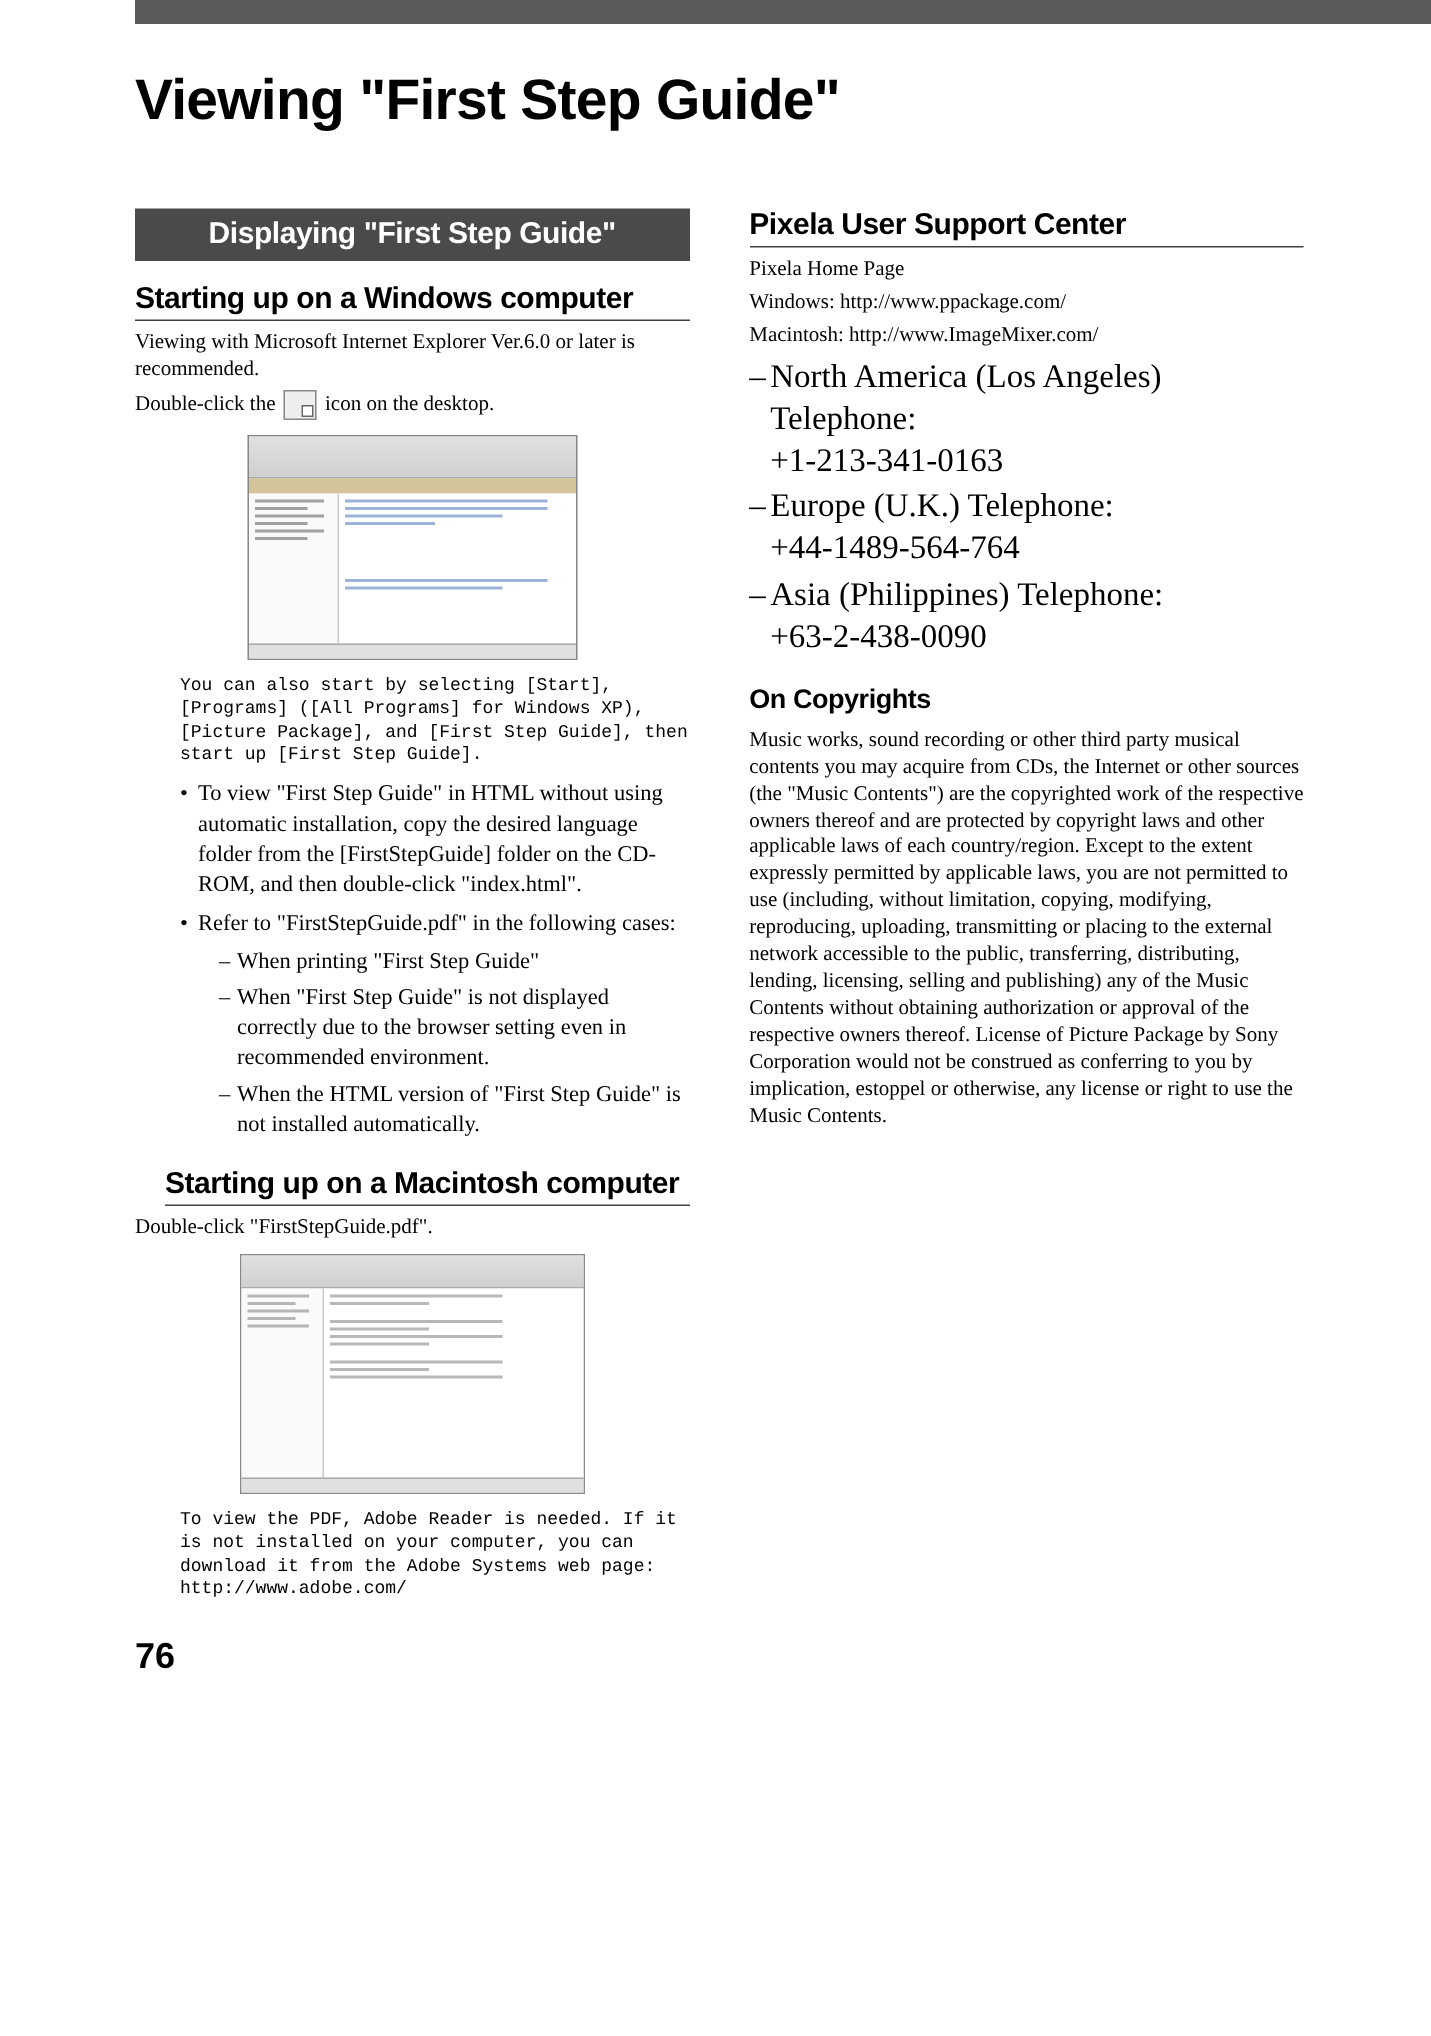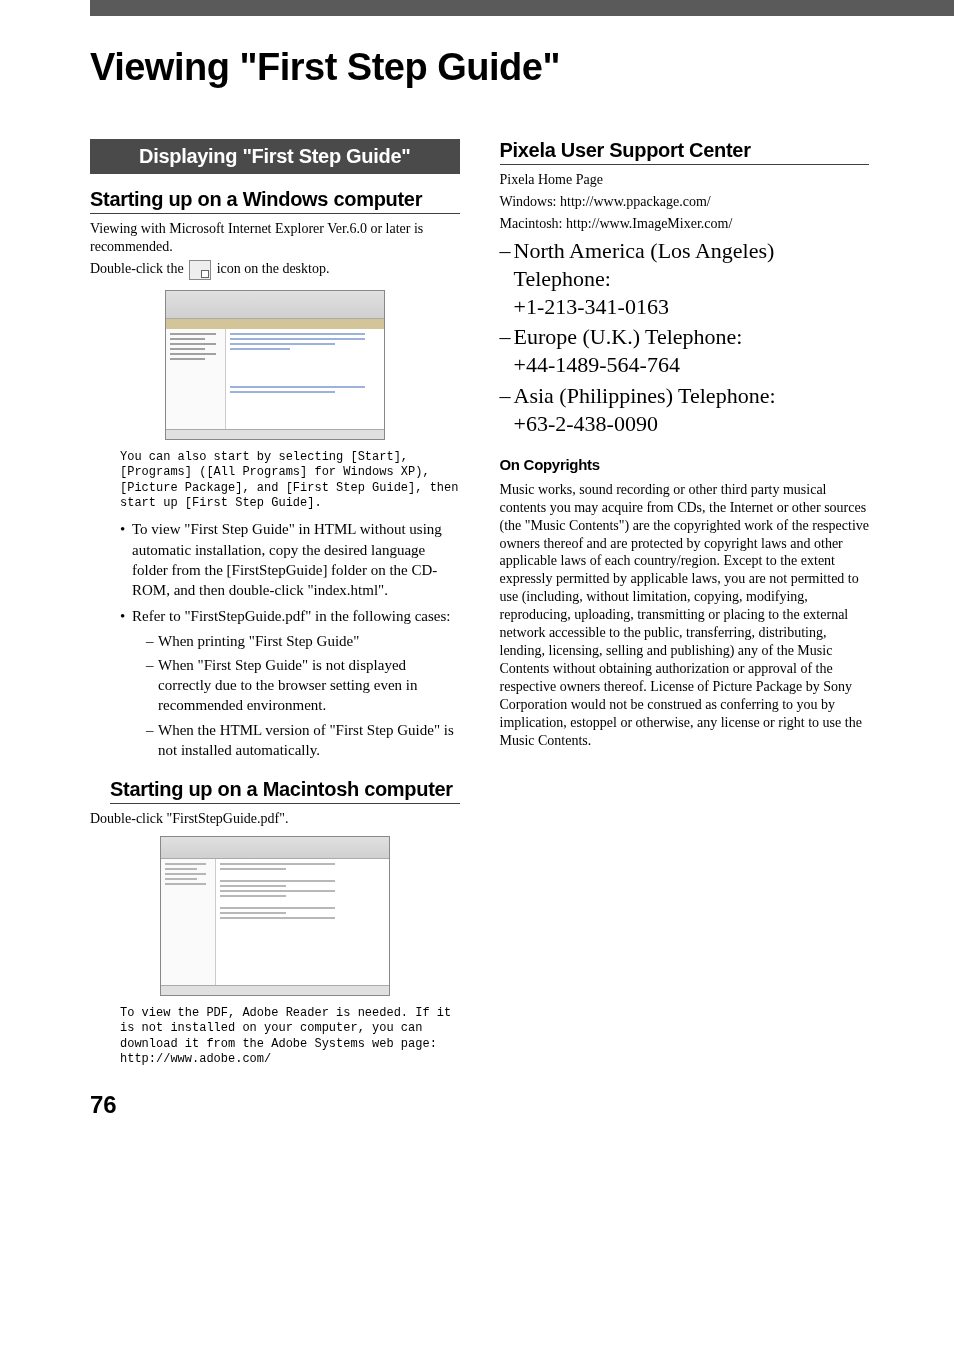--- a/index.html
+++ b/index.html
@@ -54,21 +54,21 @@
       font-weight: 700;
       font-size: 20px;
       margin-bottom: 6px;
       border-bottom: 1px solid #404040;
       padding-bottom: 2px;
       letter-spacing: -0.3px;
     }
     h2.subhead-noline {
       font-family: Arial, Helvetica, sans-serif;
       font-weight: 700;
-      font-size: 15px;
+      font-size: 18px;
       margin-bottom: 8px;
       margin-top: 18px;
       letter-spacing: -0.3px;
     }
     p.body {
       font-size: 14px;
       line-height: 1.28;
       margin-bottom: 4px;
     }
     .indent-block {

